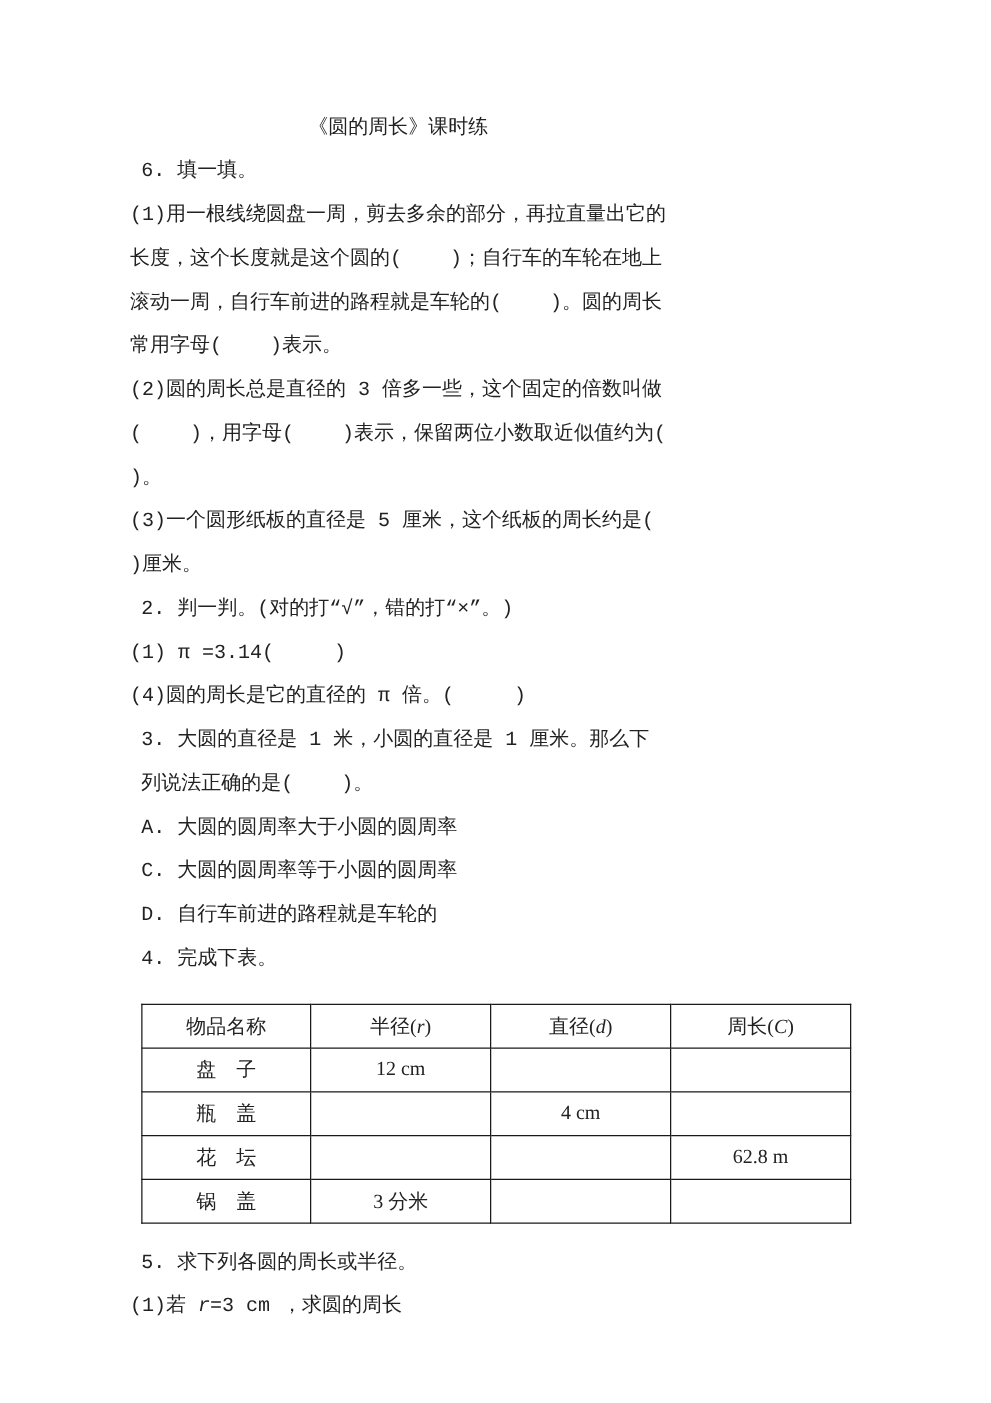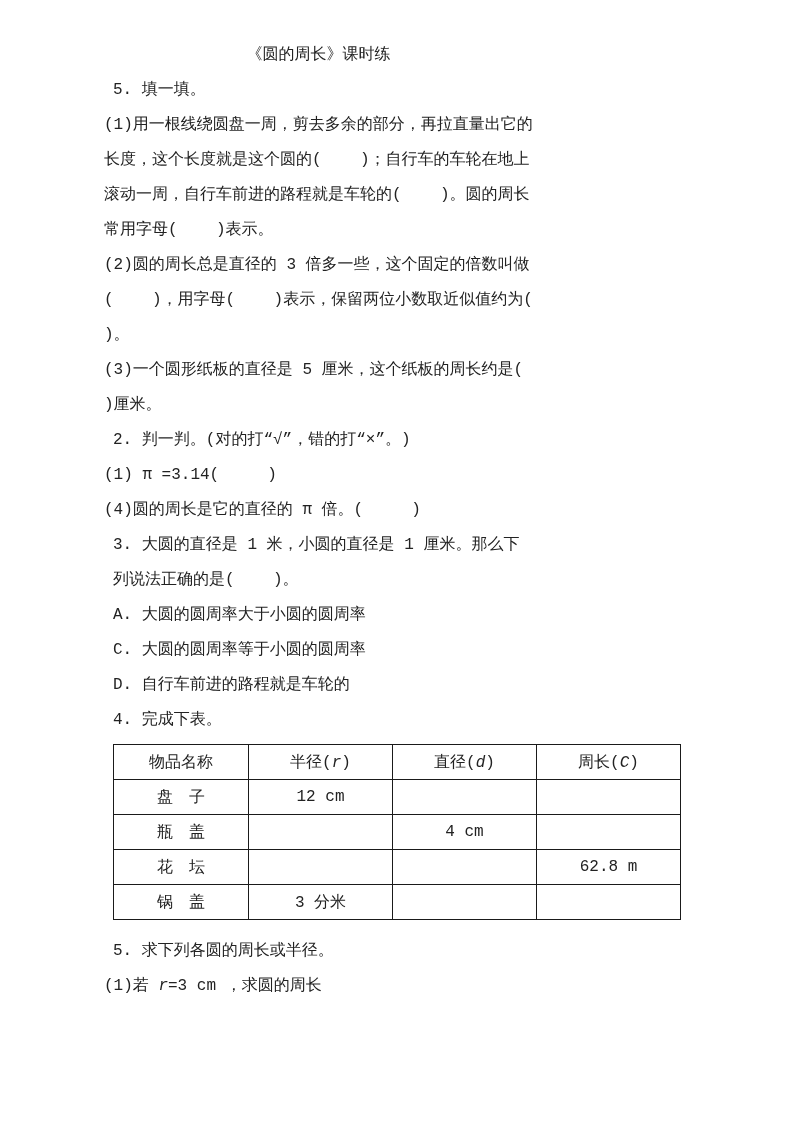--- a/index.html
+++ b/index.html
@@ -12,21 +12,21 @@
     height: 1122px;
     font-family: "Liberation Mono", "DejaVu Sans Mono", monospace;
     font-size: 16px;
     color: #222222;
     overflow: hidden;
   }
   .page {
     box-sizing: border-box;
     width: 633px;
     height: 1122px;
-    padding: 38px 100px 0 104px;
+    padding: 85px 100px 0 104px;
   }
   .line, .para {
     margin: 0;
     line-height: 35px;
     white-space: pre-wrap;
   }
   .title {
     text-align: center;
     line-height: 35px;
     margin: 0;
@@ -36,23 +36,24 @@
     padding-left: 9px;
   }
   .option {
     padding-left: 9px;
   }
   .it {
     font-style: italic;
   }
   table.fill-table {
     border-collapse: collapse;
-    margin: 6px 0 14px 9px;
+    margin: 18px 0 14px 9px;
     table-layout: fixed;
     width: 567px;
+    font-family: Liberation Serif, serif;
   }
   table.fill-table th,
   table.fill-table td {
     border: 1.5px solid #1a1a1a;
     height: 34px;
     text-align: center;
     vertical-align: middle;
     font-weight: normal;
     font-size: 16px;
     padding: 0;
@@ -66,21 +67,21 @@
     margin-top: 23px;
   }
 </style>
 </head>
 <body>
 
 <div class="page">
 
   <p class="title">《圆的周长》课时练</p>
 
-  <p class="line heading">5. 填一填。</p>
+  <p class="line heading">6. 填一填。</p>
   <p class="para">(1)用一根线绕圆盘一周，剪去多余的部分，再拉直量出它的长度，这个长度就是这个圆的(    )；自行车的车轮在地上滚动一周，自行车前进的路程就是车轮的(    )。圆的周长常用字母(    )表示。</p>
   <p class="para">(2)圆的周长总是直径的 3 倍多一些，这个固定的倍数叫做(    )，用字母(    )表示，保留两位小数取近似值约为(    )。</p>
   <p class="para">(3)一个圆形纸板的直径是 5 厘米，这个纸板的周长约是(    )厘米。</p>
 
   <p class="line heading">2. 判一判。(对的打“√”，错的打“×”。)</p>
   <p class="para">(1) π =3.14(     )</p>
   <p class="para">(4)圆的周长是它的直径的 π 倍。(     )</p>
 
   <p class="line heading">3. 大圆的直径是 1 米，小圆的直径是 1 厘米。那么下列说法正确的是(    )。</p>
   <p class="line option">A. 大圆的圆周率大于小圆的圆周率</p>

